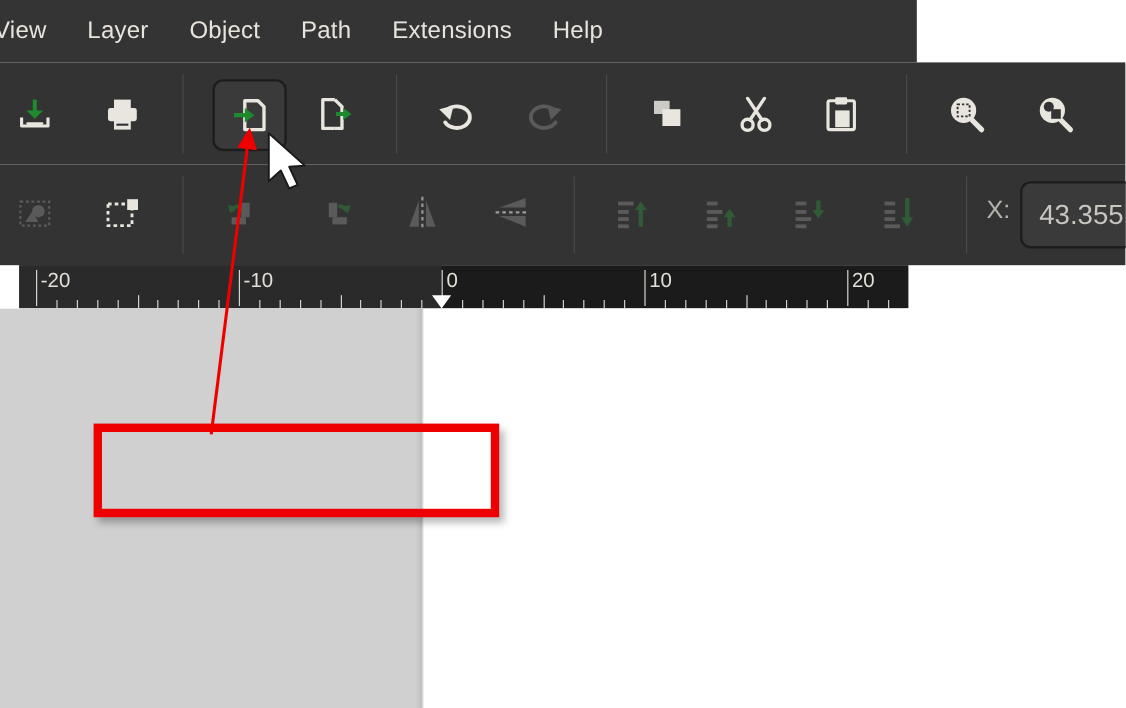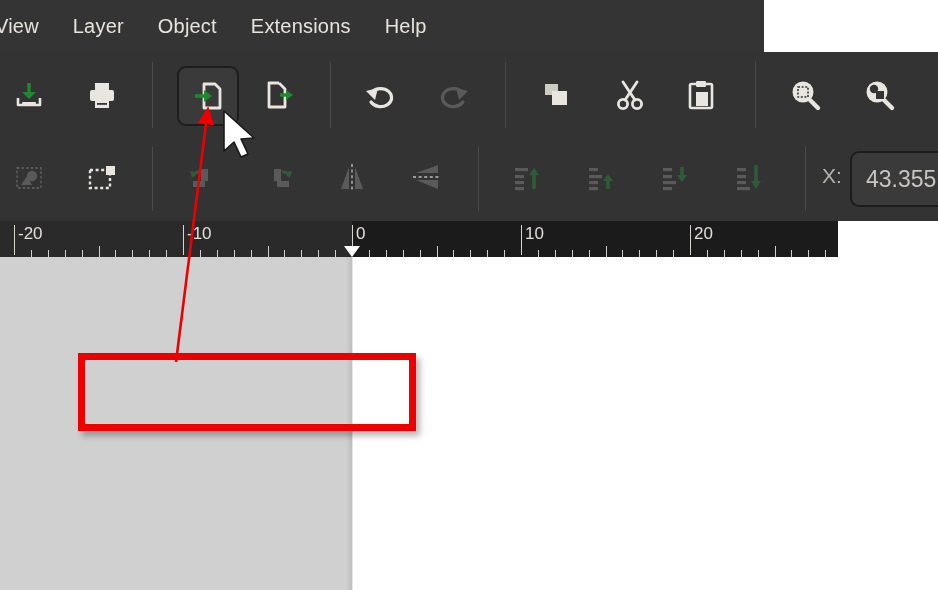--- a/index.html
+++ b/index.html
@@ -64,21 +64,21 @@
     border-radius: 9px;
     background: #3a3a3a;
     display: flex; align-items: center;
     padding-left: 14px;
     color: #c9c5c0;
     font-size: 23px;
   }
 
   
   .ruler {
-    position: absolute; left: 0; top: 221px; width: 838px; height: 36px;
+    position: absolute; left: 16px; top: 221px; width: 741px; height: 36px;
     background: #1b1b1b;
     overflow: hidden;
   }
   .ruler .rtick {
     position: absolute; bottom: 0; width: 1px; background: #cfcfcf;
   }
   .ruler .rlabel {
     position: absolute; top: 3px;
     color: #e2dfd8; font-size: 17px;
     white-space: nowrap;
@@ -127,20 +127,21 @@
 </style>
 </head>
 <body>
 
 <div id="app">
 
   <div class="menubar" id="menubar">
       <div class="menu-item clipped">View</div>
       <div class="menu-item">Layer</div>
       <div class="menu-item">Object</div>
+      <div class="menu-item">Path</div>
       <div class="menu-item">Extensions</div>
       <div class="menu-item">Help</div>
     </div>
 
   <div class="toolbar1" id="toolbar1">
       <div class="tb-sep" style="left: 152px; top: 10px; height: 66px;"></div>
       <div class="tb-sep" style="left: 330px; top: 10px; height: 66px;"></div>
       <div class="tb-sep" style="left: 505px; top: 10px; height: 66px;"></div>
       <div class="tb-sep" style="left: 755px; top: 10px; height: 66px;"></div>
       <div class="tb-btn" style="left: 2px; top: 16px;">

